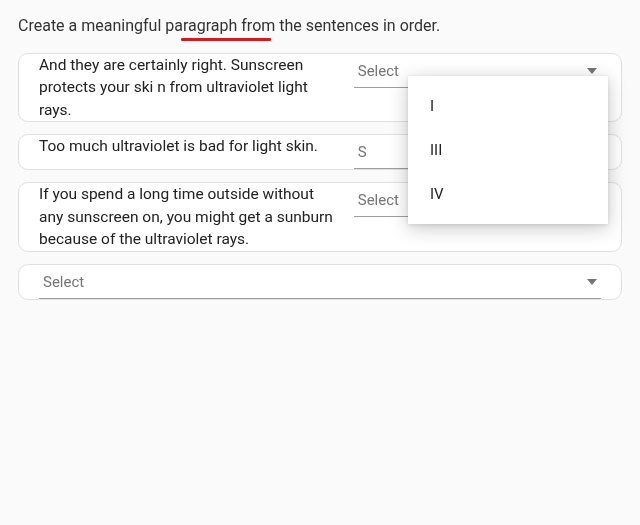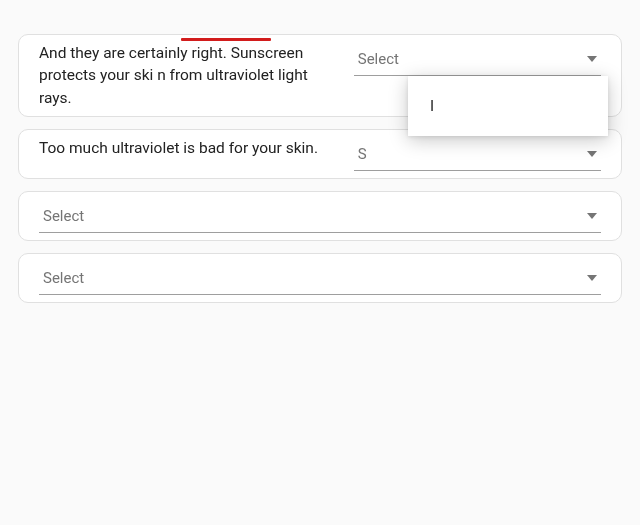--- a/index.html
+++ b/index.html
@@ -26,21 +26,21 @@
       top: 22px;
       left: 163px;
       width: 90px;
     }
     .card {
       border: 1px solid #e0e0e0;
       border-radius: 10px;
       background: #fff;
       display: flex;
       align-items: flex-start;
-      padding: 7px 20px;
+      padding: 0 20px;
       margin-bottom: 12px;
     }
     .card-text {
       flex: 0 0 56%;
       font-size: 15.5px;
       line-height: 1.45;
       color: #222;
       padding-right: 18px;
     }
     .select-wrap {
@@ -83,56 +83,60 @@
       padding: 13px 22px;
       font-size: 15px;
       color: #222;
       cursor: pointer;
     }
   </style>
 </head>
 <body>
 
 <div class="prompt">
+  <span>Create a meaningful paragraph from the sentences in order.</span>
   <div class="underline-mark"></div>
 </div>
 
 <div class="card">
   <div class="card-text">And they are certainly right. Sunscreen protects your ski n from ultraviolet light rays.</div>
   <div class="select-wrap">
     <div class="select">
       <span>Select</span>
       <span class="chevron"></span>
     </div>
   </div>
 </div>
 
 <div class="card">
-  <div class="card-text">Too much ultraviolet is bad for your skin.</div>
+  <div class="card-text">Too much ultraviolet is bad for light skin.</div>
   <div class="select-wrap">
     <div class="select">
       <span>S</span>
       <span class="chevron"></span>
     </div>
   </div>
 </div>
 
 <div class="card">
+  <div class="card-text"> If you spend a long time outside without any sunscreen on, you might get a sunburn because of the ultraviolet rays.</div>
   <div class="select-wrap">
     <div class="select">
       <span>Select</span>
       <span class="chevron"></span>
     </div>
   </div>
 </div>
 
 <div class="card">
   <div class="select-wrap">
     <div class="select">
       <span>Select</span>
       <span class="chevron"></span>
     </div>
   </div>
 </div>
 
 <div class="dropdown">
   <div class="dropdown-item">I</div>
+  <div class="dropdown-item">III</div>
+  <div class="dropdown-item">IV</div>
 </div>
 
 </body></html>

